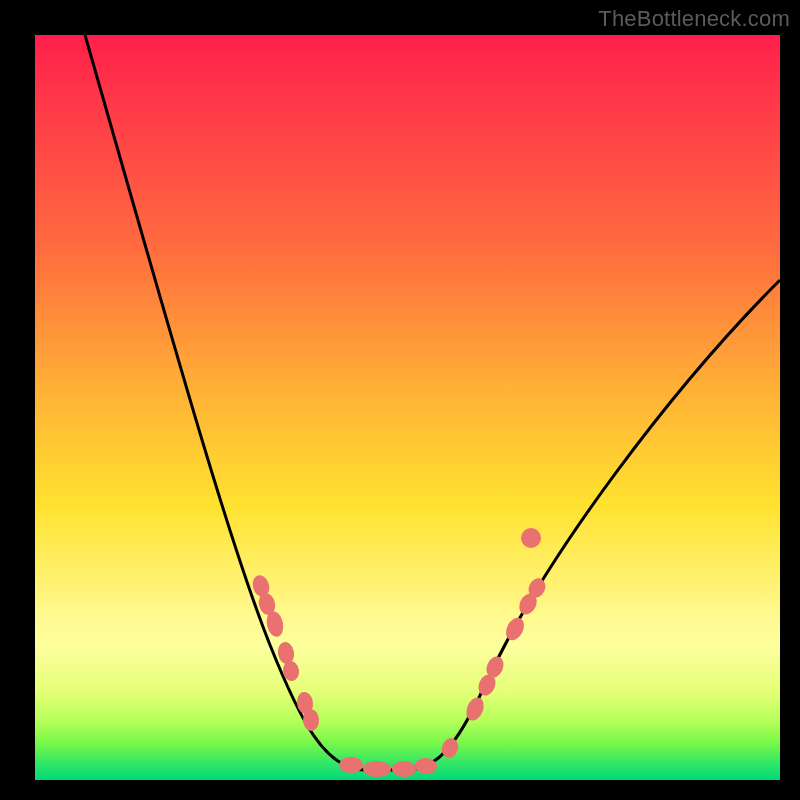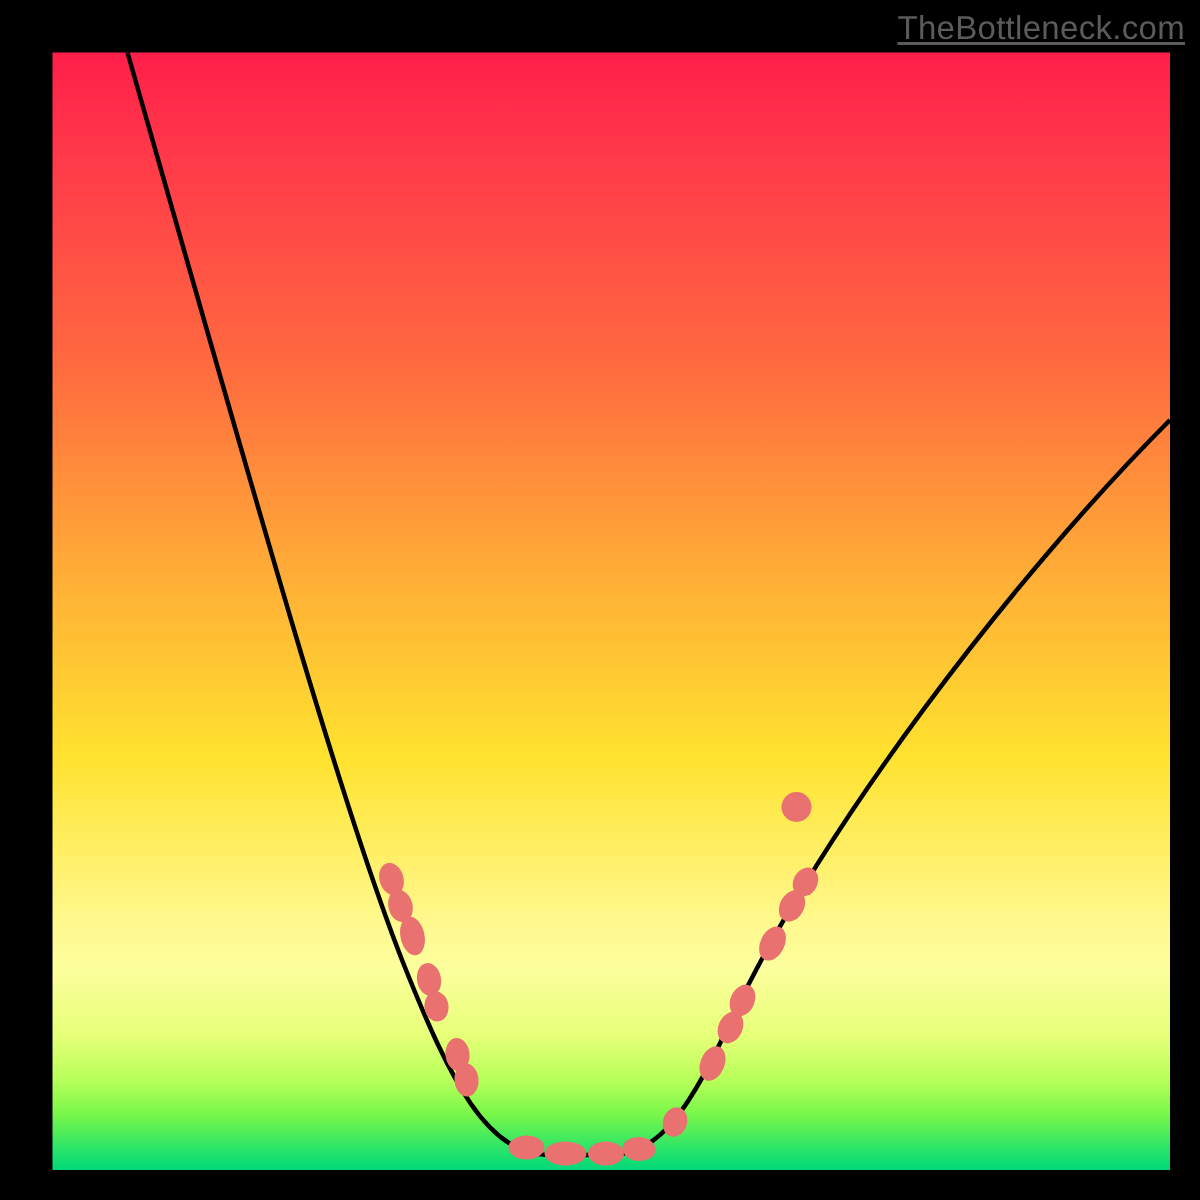--- a/index.html
+++ b/index.html
@@ -44,21 +44,20 @@
   }
   .watermark {
     position: absolute;
     top: 6px;
     right: 10px;
     color: #5b5b5b;
     font-size: 22px;
     font-weight: 500;
     letter-spacing: 0.2px;
     user-select: none;
-    text-decoration: underline;
   }
   svg.curve {
     position: absolute;
     left: 0;
     top: 0;
     width: 745px;
     height: 745px;
     overflow: visible;
   }
 </style>

